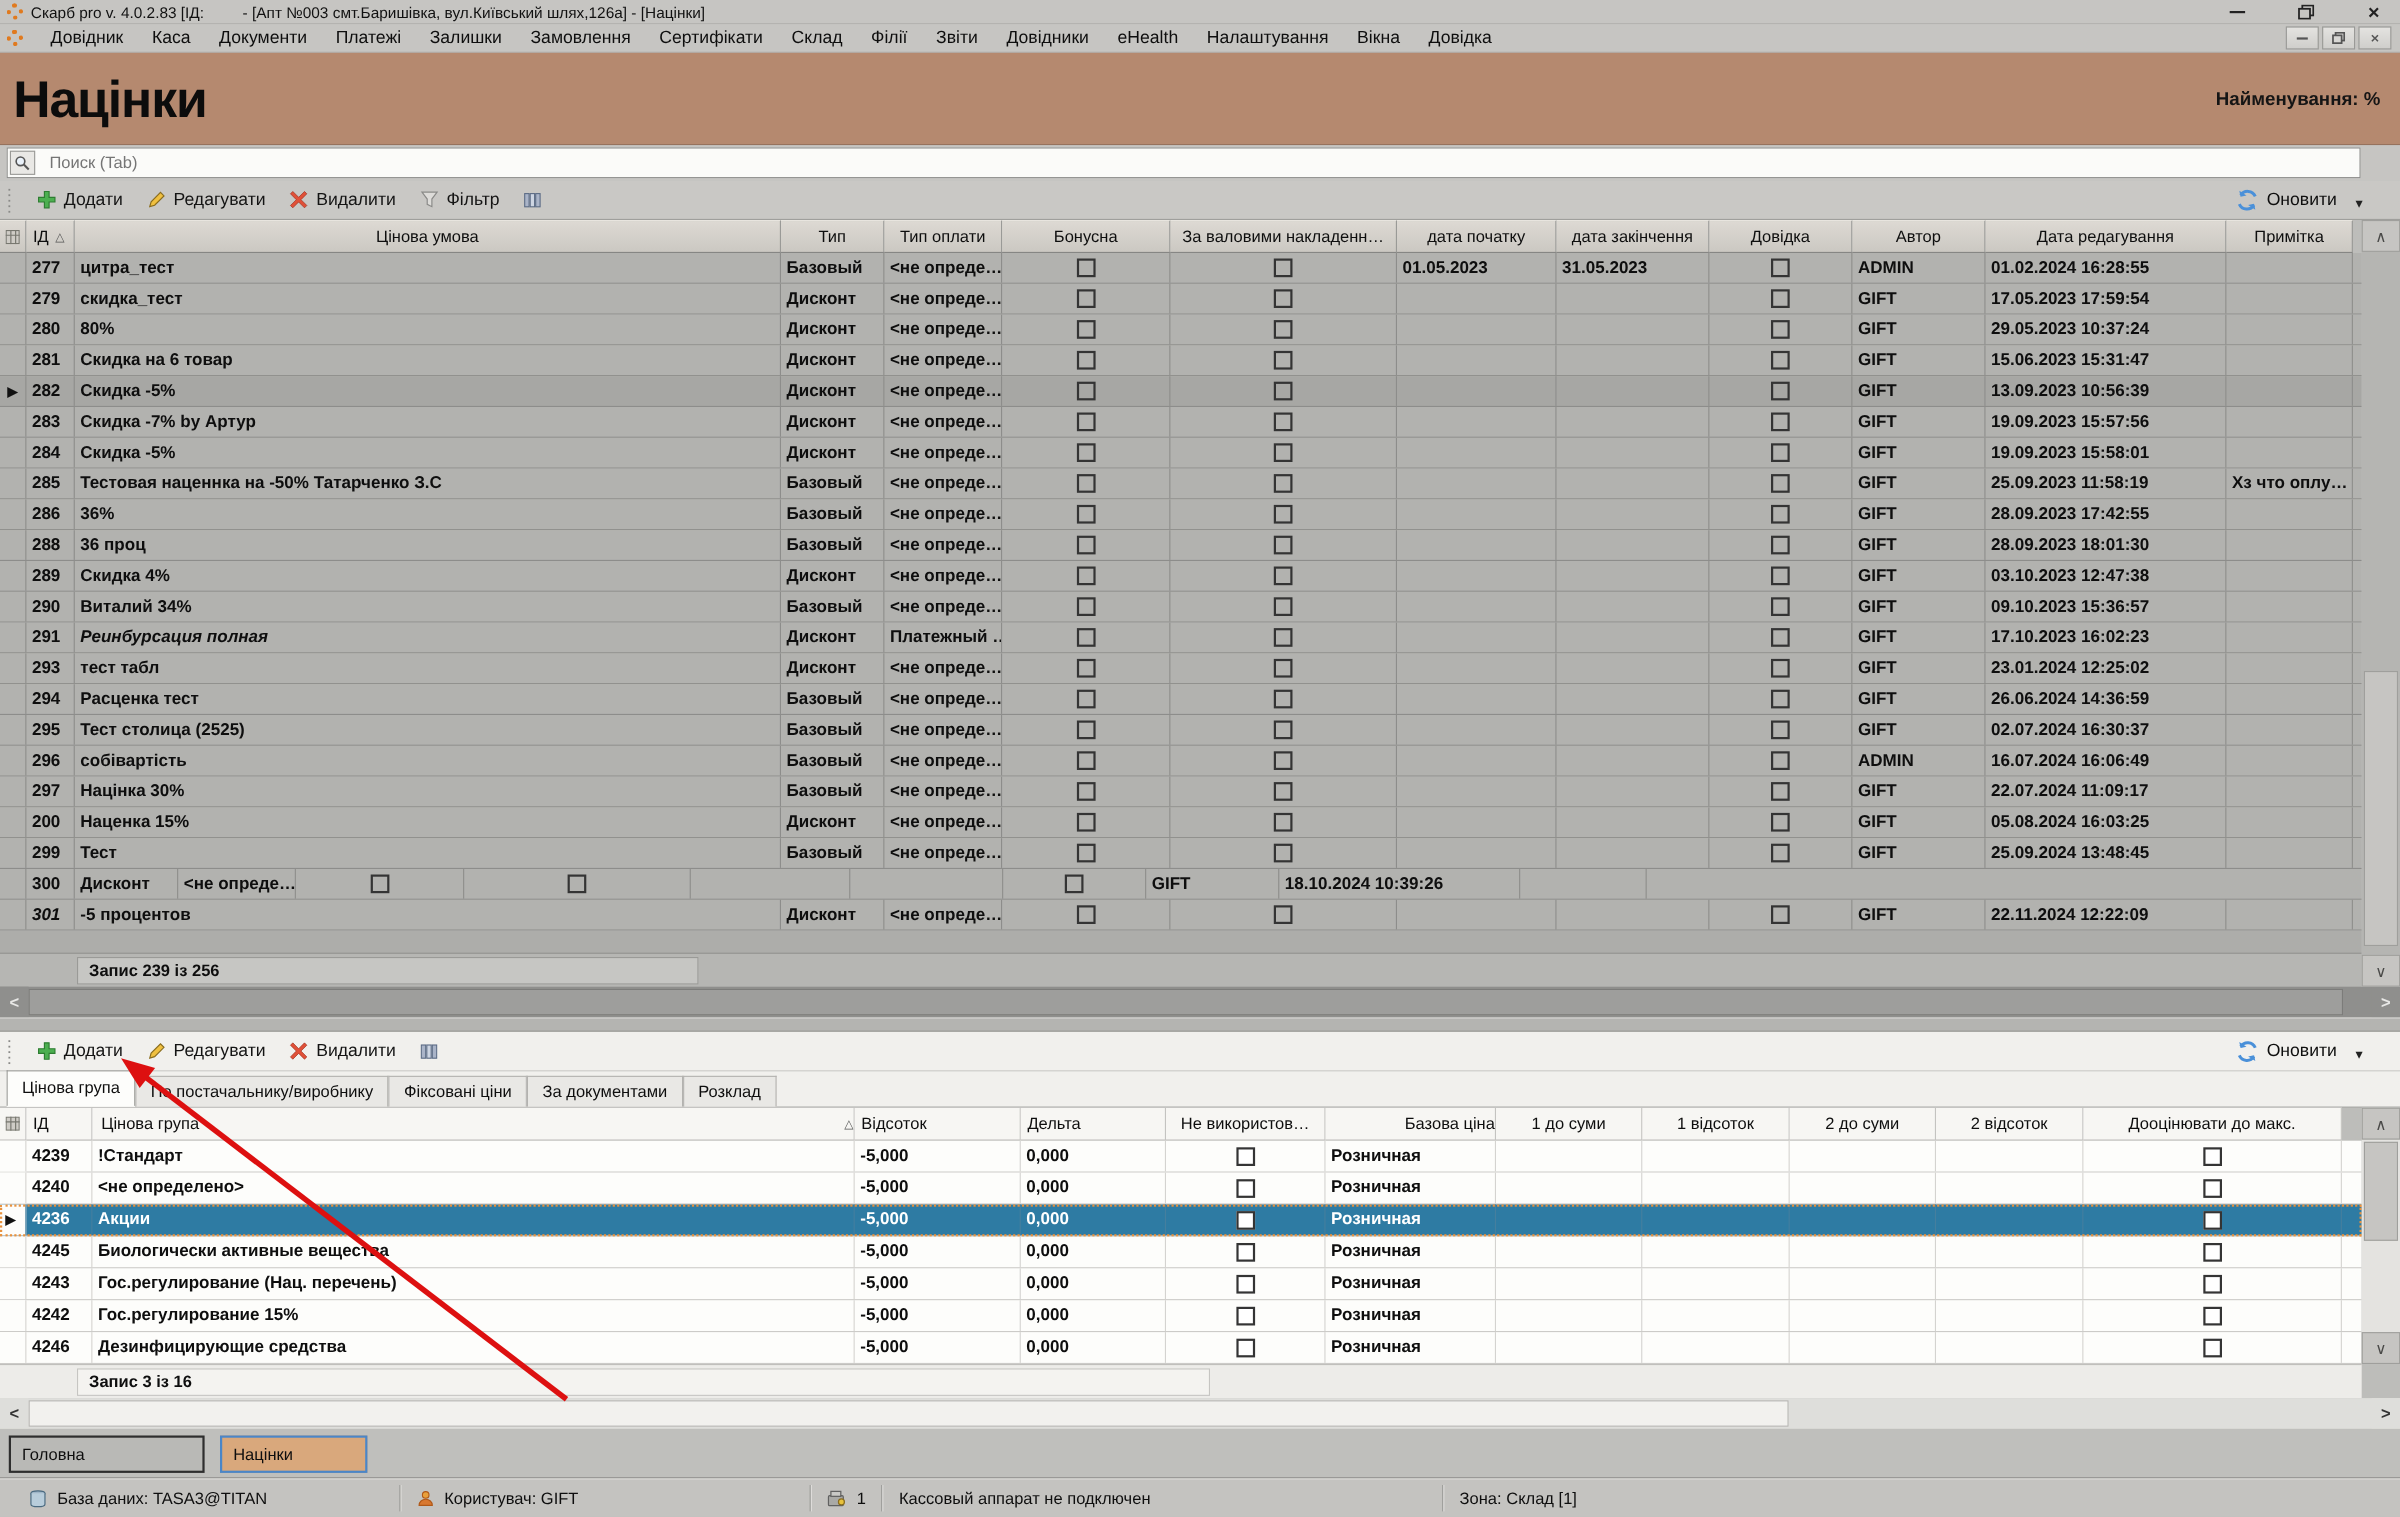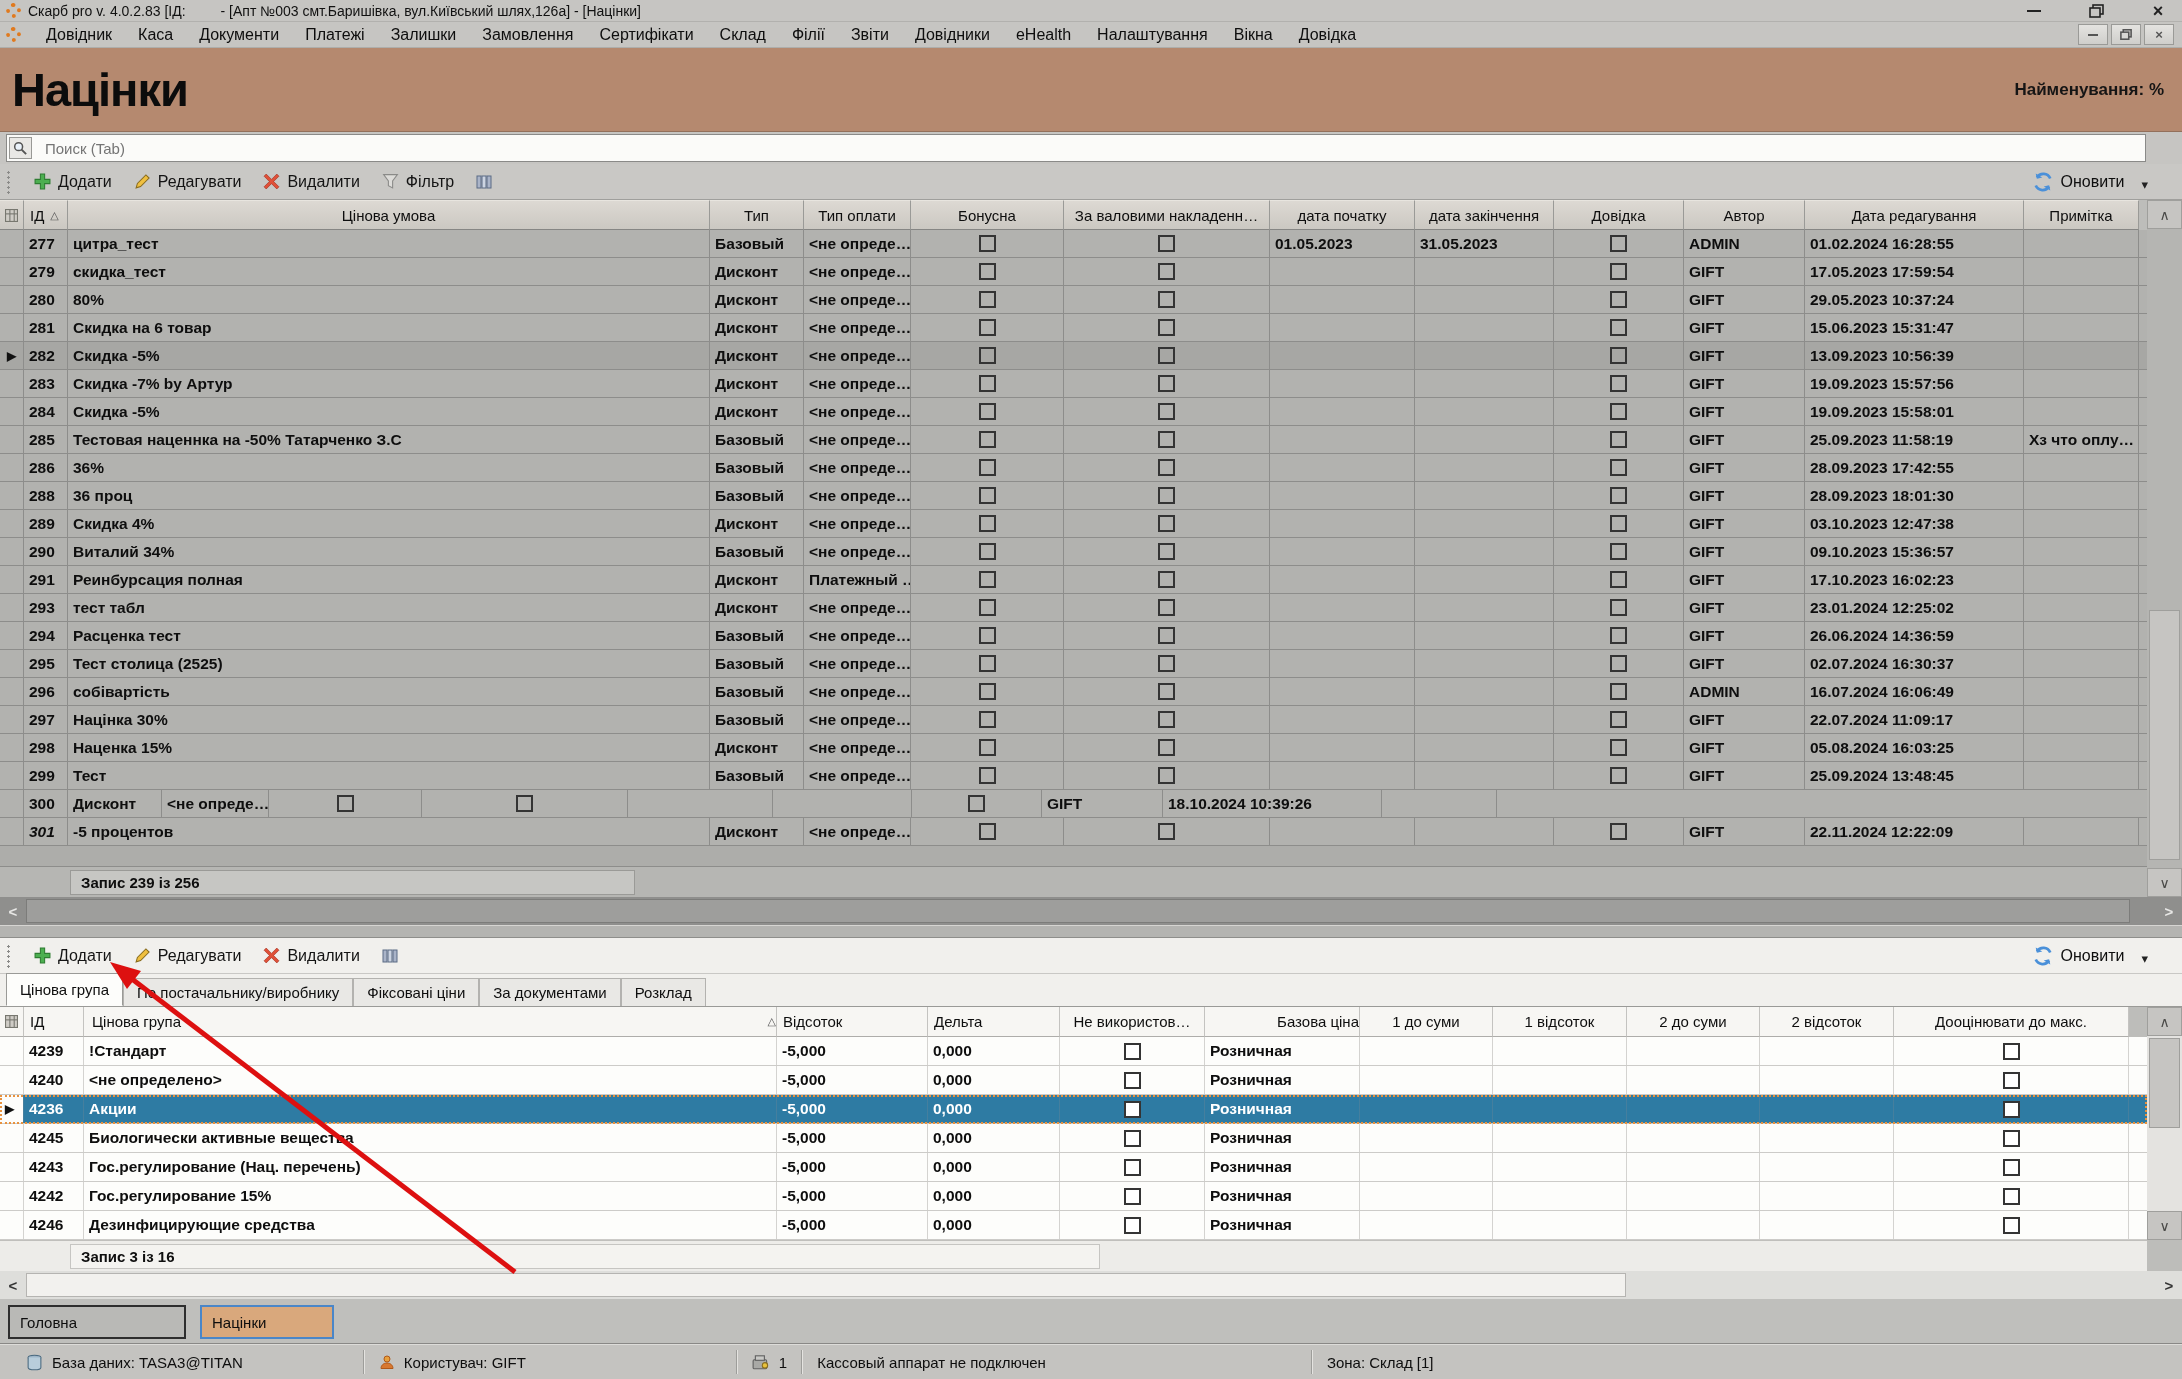--- a/index.html
+++ b/index.html
@@ -527,21 +527,21 @@
       <div class="cell" style="width: 130px; justify-content: center;">
         <span class="cb"></span>
       </div>
       <div class="cell" style="width: 121px;">GIFT</div>
       <div class="cell" style="width: 219px;">09.10.2023 15:36:57</div>
       <div class="cell" style="width: 115px;"></div>
     </div>
     <div class="grow">
       <div class="cell mark" style="width: 24px;"></div>
       <div class="cell" style="width: 44px;">291</div>
-      <div class="cell" style="width: 642px;">Реинбурсация полная</div>
+      <div class="cell" style="width: 642px; font-style: italic;">Реинбурсация полная</div>
       <div class="cell" style="width: 94px;">Дисконт</div>
       <div class="cell" style="width: 107px;">Платежный …</div>
       <div class="cell" style="width: 153px; justify-content: center;">
         <span class="cb"></span>
       </div>
       <div class="cell" style="width: 206px; justify-content: center;">
         <span class="cb"></span>
       </div>
       <div class="cell" style="width: 145px;"></div>
       <div class="cell" style="width: 139px;"></div>
@@ -652,21 +652,21 @@
       <div class="cell" style="width: 139px;"></div>
       <div class="cell" style="width: 130px; justify-content: center;">
         <span class="cb"></span>
       </div>
       <div class="cell" style="width: 121px;">GIFT</div>
       <div class="cell" style="width: 219px;">22.07.2024 11:09:17</div>
       <div class="cell" style="width: 115px;"></div>
     </div>
     <div class="grow">
       <div class="cell mark" style="width: 24px;"></div>
-      <div class="cell" style="width: 44px;">298</div>
+      <div class="cell" style="width: 44px;">200</div>
       <div class="cell" style="width: 642px;">Наценка 15%</div>
       <div class="cell" style="width: 94px;">Дисконт</div>
       <div class="cell" style="width: 107px;">&lt;не опреде…</div>
       <div class="cell" style="width: 153px; justify-content: center;">
         <span class="cb"></span>
       </div>
       <div class="cell" style="width: 206px; justify-content: center;">
         <span class="cb"></span>
       </div>
       <div class="cell" style="width: 145px;"></div>

